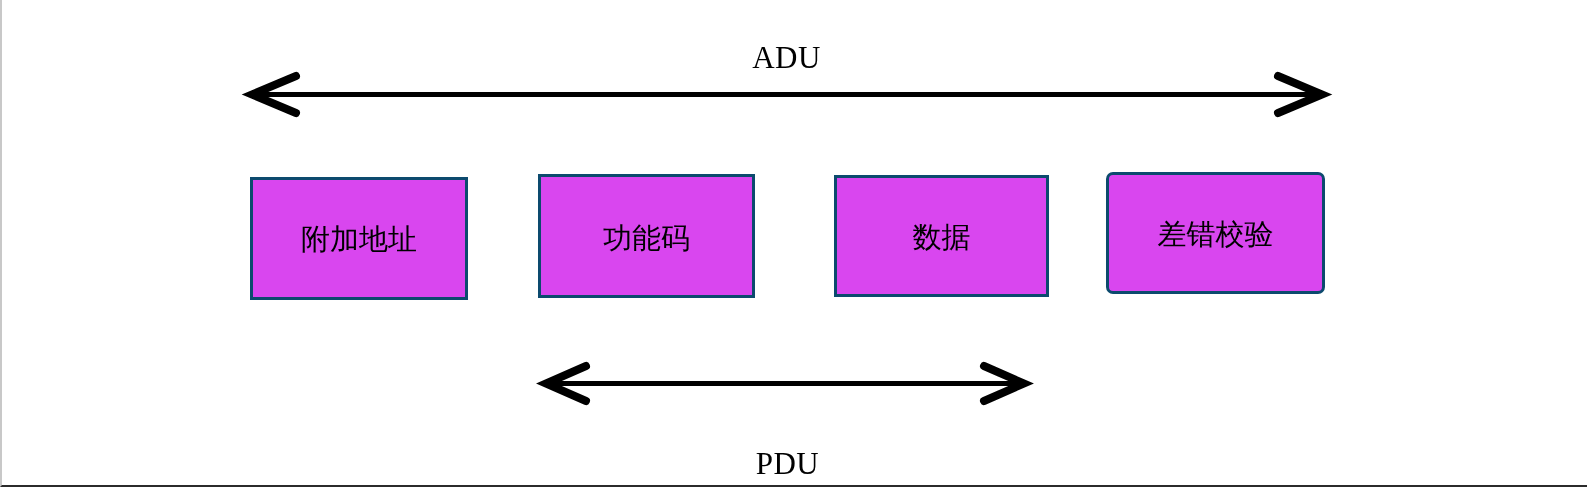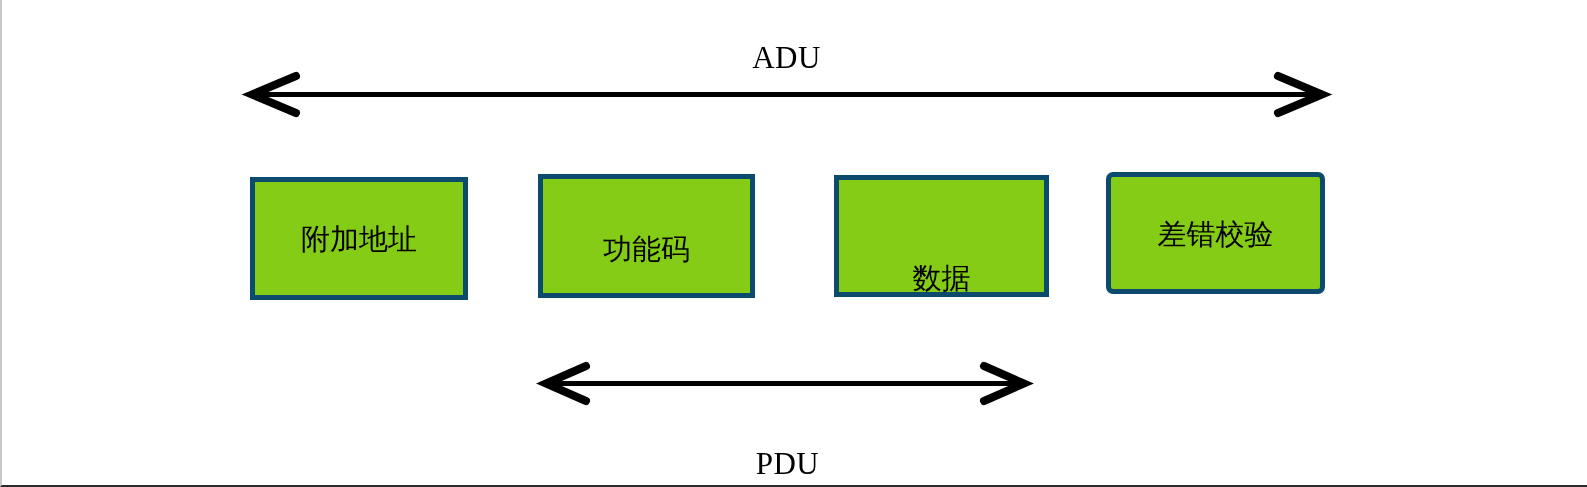--- a/index.html
+++ b/index.html
@@ -47,38 +47,38 @@
   }
   .pdu-label {
     left: 0;
     top: 448px;
     width: 1587px;
     transform: translateX(-8px);
   }
   .field-box {
     position: absolute;
     box-sizing: border-box;
-    border: 5px solid #0c4a6e;
-    background: #84cc16;
+    border: 3px solid #0c4a6e;
+    background: #d946ef;
     display: flex;
     align-items: center;
     justify-content: center;
   }
   .field-text {
     font-family: "Liberation Serif", "DejaVu Serif", serif;
     font-size: 29px;
     color: #000000;
     line-height: 1;
     white-space: nowrap;
   }
   .box-1 { left: 248px; top: 177px; width: 218px; height: 123px; }
   .box-1 .field-text { position: relative; top: 1px; }
   .box-2 { left: 536px; top: 174px; width: 217px; height: 124px; }
-  .box-2 .field-text { position: relative; top: 13px; }
-  .box-3 { left: 832px; top: 175px; width: 215px; height: 122px; align-items: flex-end; }
+  .box-2 .field-text { position: relative; top: 2px; }
+  .box-3 { left: 832px; top: 175px; width: 215px; height: 122px; }
   .box-3 .field-text { position: relative; top: 1px; }
   .box-4 { left: 1104px; top: 172px; width: 219px; height: 122px; border-radius: 7px; }
   .box-4 .field-text { position: relative; top: 1px; }
 </style>
 </head>
 <body>
 
 <div id="canvas">
 
   <svg class="svg-layer" viewBox="0 0 1587 487">

